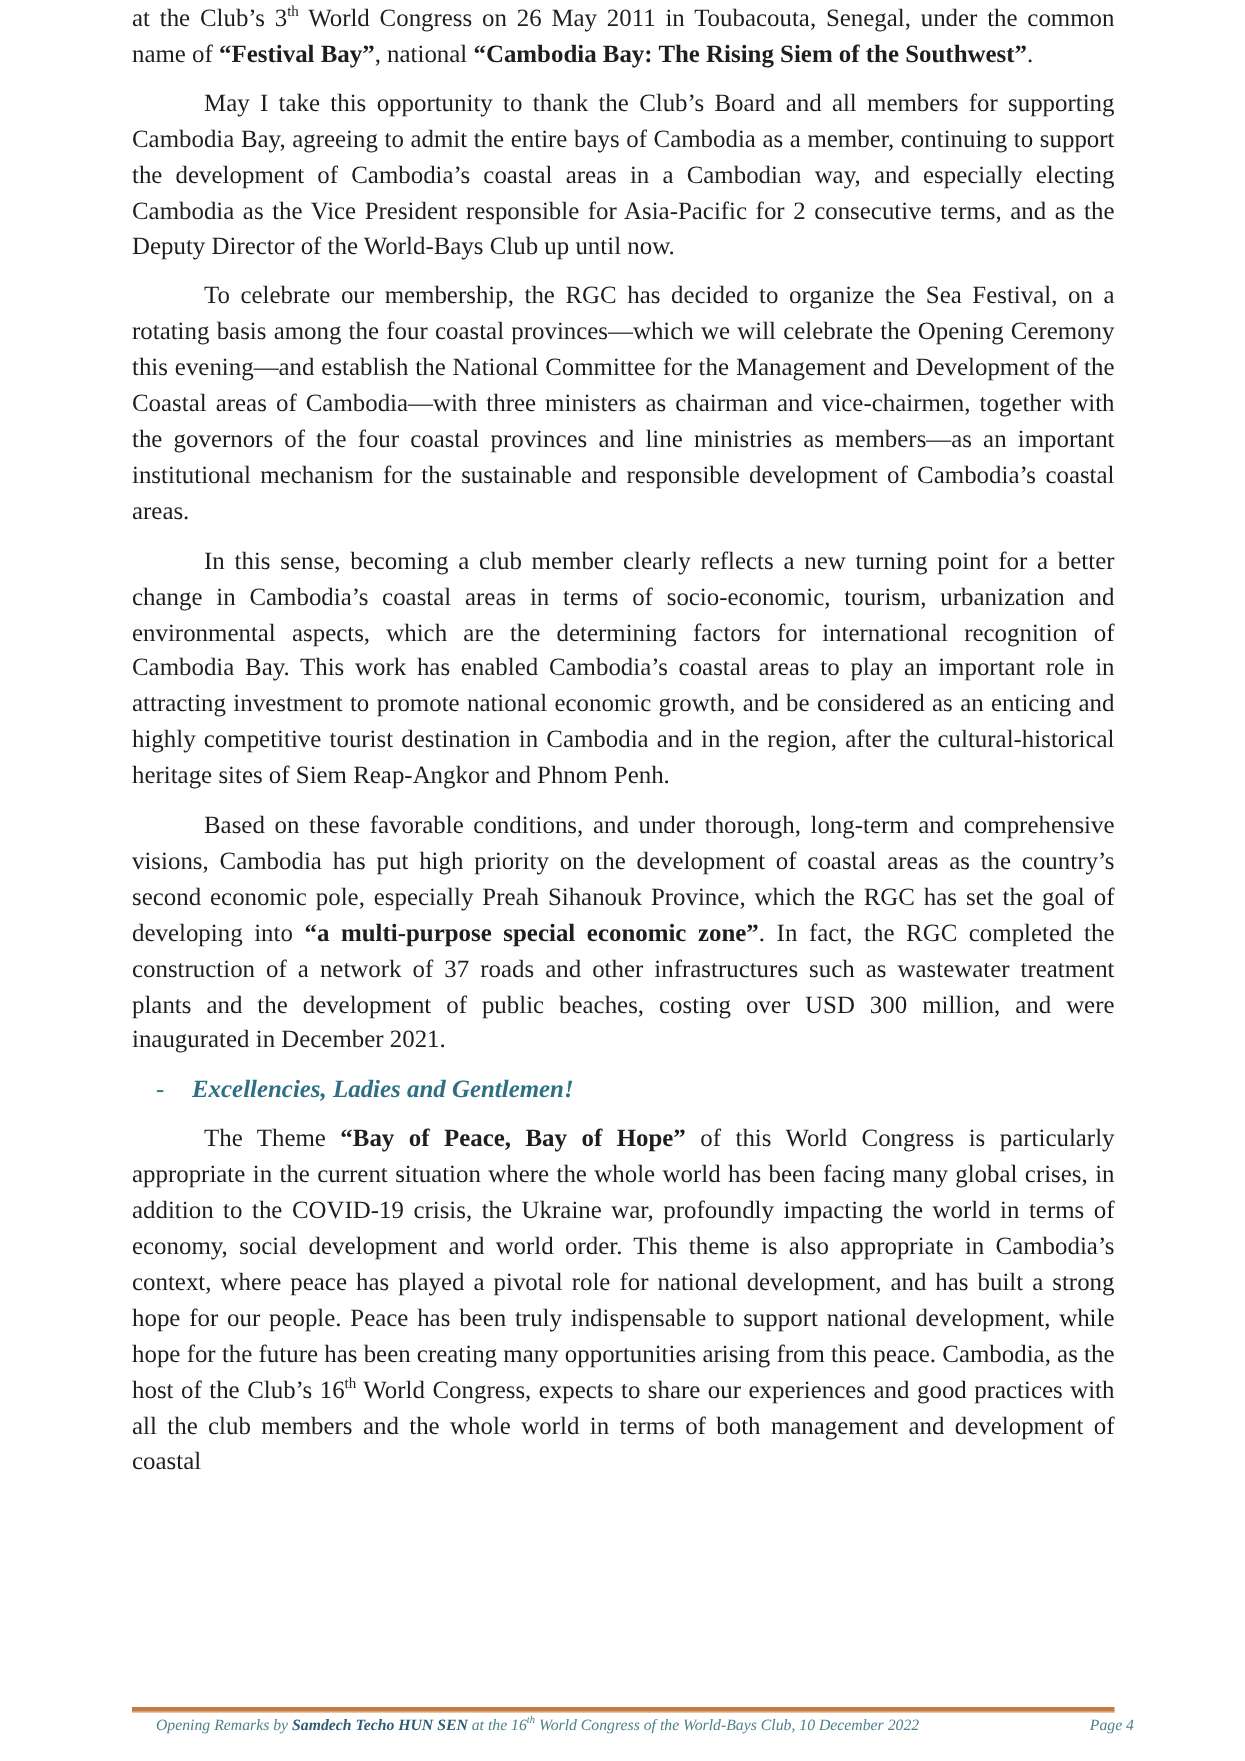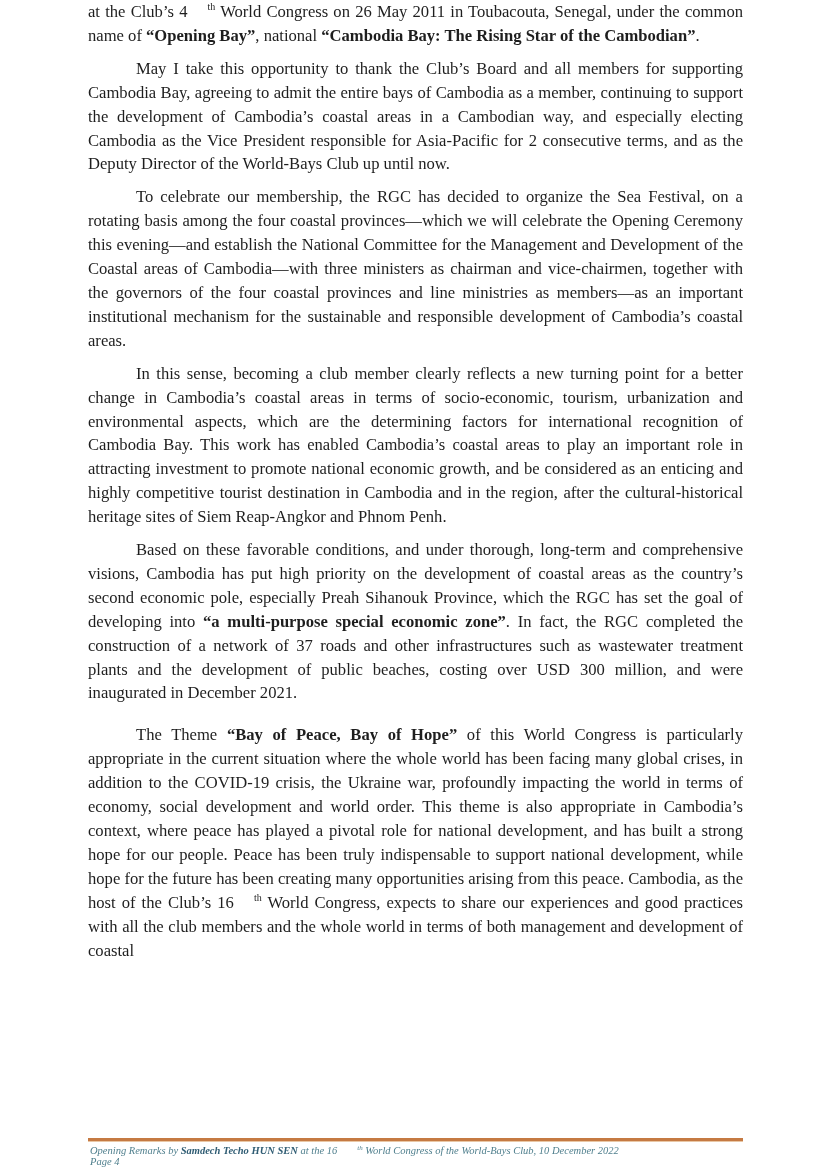--- a/index.html
+++ b/index.html
@@ -6,54 +6,57 @@
   body { width: 830px; height: 1174px; position: relative; overflow: hidden; }
   .page {
     position: absolute; left: 88px; top: 0; width: 655px;
     font-family: "Liberation Serif", "DejaVu Serif", serif;
     font-size: 16.6px; line-height: 23.9px; color: #1e1e1e;
   }
   .para { margin: 0; text-align: justify; }
   .para.indent { text-indent: 48px; }
   .gap { height: 9px; }
   .b { font-weight: bold; }
-  sup { font-size: 10px; line-height: 0; vertical-align: super; margin-left: 20px; }
+  sup { font-size: 10px; line-height: 0; vertical-align: super; }
   .heading {
     margin: 0; padding-left: 16px; color: #2f6f86; font-style: italic; font-weight: bold;
   }
   .heading .dash { display: inline-block; width: 24px; color: #2f6f86; font-weight: normal; font-style: normal; }
   .footer-rule {
     position: absolute; left: 88px; top: 1138px; width: 655px; height: 3px;
     background: #c57a43; border-bottom: 1px solid #e9c7a5;
   }
   .footer {
-    position: absolute; left: 90px; top: 1145px; width: 652px;
+    position: absolute; left: 104px; top: 1145px; width: 652px;
     font-family: "Liberation Serif", "DejaVu Serif", serif;
     font-style: italic; font-size: 10.5px; color: #4f7f8d;
-    display: flex; justify-content: space-between; flex-direction: column;
+    display: flex; justify-content: space-between;
   }
   .footer .b { color: #2f5c73; }
   .footer sup { font-size: 7px; }
 </style>
 </head>
 <body>
 
 <div class="page">
   <div id="body-before">
-      <p class="para"><span>at the Club’s 4</span><sup>th</sup><span> World Congress on 26 May 2011 in Toubacouta, Senegal, under the common name of </span><span class="b">“Opening Bay”</span><span>, national </span><span class="b">“Cambodia Bay: The Rising Star of the Cambodian”</span><span>.</span></p>
+      <p class="para"><span>at the Club’s 3</span><sup>th</sup><span> World Congress on 26 May 2011 in Toubacouta, Senegal, under the common name of </span><span class="b">“Festival Bay”</span><span>, national </span><span class="b">“Cambodia Bay: The Rising Siem of the Southwest”</span><span>.</span></p>
       <div class="gap"></div>
       <p class="para indent"><span>May I take this opportunity to thank the Club’s Board and all members for supporting Cambodia Bay, agreeing to admit the entire bays of Cambodia as a member, continuing to support the development of Cambodia’s coastal areas in a Cambodian way, and especially electing Cambodia as the Vice President responsible for Asia-Pacific for 2 consecutive terms, and as the Deputy Director of the World-Bays Club up until now.</span></p>
       <div class="gap"></div>
       <p class="para indent"><span>To celebrate our membership, the RGC has decided to organize the Sea Festival, on a rotating basis among the four coastal provinces—which we will celebrate the Opening Ceremony this evening—and establish the National Committee for the Management and Development of the Coastal areas of Cambodia—with three ministers as chairman and vice-chairmen, together with the governors of the four coastal provinces and line ministries as members—as an important institutional mechanism for the sustainable and responsible development of Cambodia’s coastal areas.</span></p>
       <div class="gap"></div>
       <p class="para indent"><span>In this sense, becoming a club member clearly reflects a new turning point for a better change in Cambodia’s coastal areas in terms of socio-economic, tourism, urbanization and environmental aspects, which are the determining factors for international recognition of Cambodia Bay. This work has enabled Cambodia’s coastal areas to play an important role in attracting investment to promote national economic growth, and be considered as an enticing and highly competitive tourist destination in Cambodia and in the region, after the cultural-historical heritage sites of Siem Reap-Angkor and Phnom Penh.</span></p>
       <div class="gap"></div>
       <p class="para indent"><span>Based on these favorable conditions, and under thorough, long-term and comprehensive visions, Cambodia has put high priority on the development of coastal areas as the country’s second economic pole, especially Preah Sihanouk Province, which the RGC has set the goal of developing into </span><span class="b">“a multi-purpose special economic zone”</span><span>. In fact, the RGC completed the construction of a network of 37 roads and other infrastructures such as wastewater treatment plants and the development of public beaches, costing over USD 300 million, and were inaugurated in December 2021.</span></p>
     </div>
   <div class="gap"></div>
+  <p class="heading">
+    <span class="dash">-</span><span>Excellencies, Ladies and Gentlemen!</span>
+  </p>
   <div class="gap"></div>
   <div id="body-after">
       <p class="para indent"><span>The Theme </span><span class="b">“Bay of Peace, Bay of Hope”</span><span> of this World Congress is particularly appropriate in the current situation where the whole world has been facing many global crises, in addition to the COVID-19 crisis, the Ukraine war, profoundly impacting the world in terms of economy, social development and world order. This theme is also appropriate in Cambodia’s context, where peace has played a pivotal role for national development, and has built a strong hope for our people. Peace has been truly indispensable to support national development, while hope for the future has been creating many opportunities arising from this peace. Cambodia, as the host of the Club’s 16</span><sup>th</sup><span> World Congress, expects to share our experiences and good practices with all the club members and the whole world in terms of both management and development of coastal</span></p>
     </div>
 </div>
 
 <div class="footer-rule"></div>
 <div class="footer">
   <span><span>Opening Remarks by </span><span class="b">Samdech Techo HUN SEN</span><span> at the 16</span><sup>th</sup><span> World Congress of the World-Bays Club, 10 December 2022</span></span>
   <span>Page 4</span>

